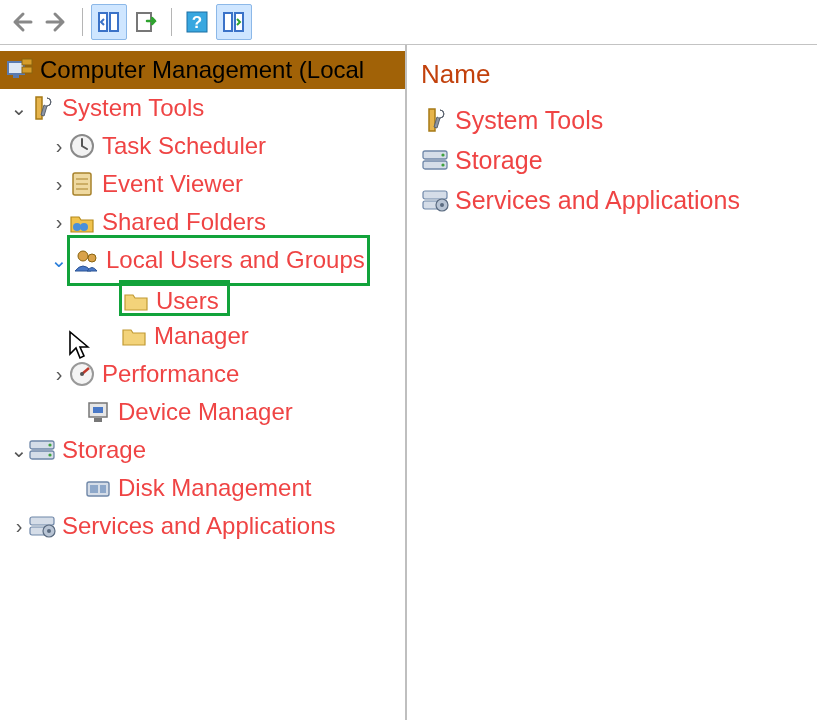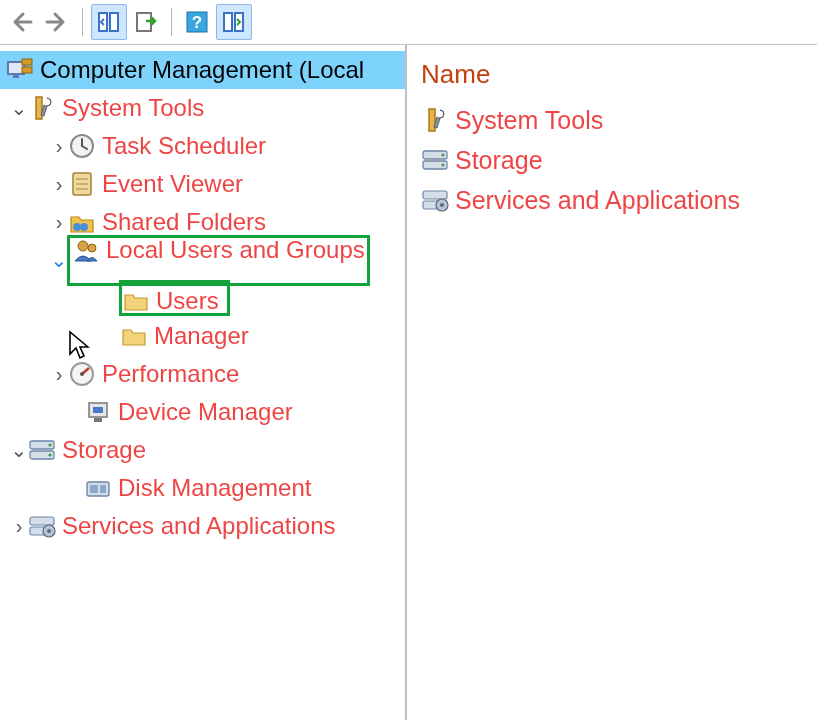--- a/index.html
+++ b/index.html
@@ -8,21 +8,21 @@
   .tb-btn.active{background:#cfe6ff;border:1px solid #8cb8e8}
   .tb-sep{width:1px;height:28px;background:#b5b5b5;margin:0 6px}
   .content{display:flex;height:calc(720px - 44px)}
   .tree{width:405px;border-right:2px solid #bfbfbf;overflow:hidden;padding-top:6px}
   .detail{flex:1;padding:10px 14px}
   .detail-hdr{font-size:26px;color:#c2410c;padding:4px 0 10px 0}
   .row{display:flex;align-items:center;height:38px;white-space:nowrap}
   .exp{width:18px;text-align:center;color:#555;font-size:20px;user-select:none}
   .ic{width:28px;height:28px;display:flex;align-items:center;justify-content:center;margin-right:6px}
   .lbl{font-size:24px;color:#ef4444}
-  .root-row{background:#7dd3fc}
+  .root-row{background:#a16207}
   .root-row .lbl{color:#000}
   .d-row{display:flex;align-items:center;height:40px}
   .d-row .lbl{font-size:25px}
   .hl1{outline:3px solid #12a33b;outline-offset:-2px}
   .hl2{outline:3px solid #12a33b;outline-offset:-2px}
   
   .pad0{padding-left:6px}.pad1{padding-left:10px}.pad2{padding-left:50px}.pad3{padding-left:84px}.pad4{padding-left:120px}
   
   svg{display:block}
   .cursor{position:absolute;left:68px;top:330px;pointer-events:none}
@@ -129,21 +129,21 @@
             <path d="M2 7 h8 l2 3 h12 v12 h-22 z" fill="#f0c34e" stroke="#b68a1a" stroke-width="1.2"></path>
             <circle cx="8" cy="17" r="4" fill="#4a90d9"></circle>
             <circle cx="15" cy="17" r="4" fill="#4a90d9"></circle>
           </svg>
       </span>
       <span class="lbl">Shared Folders</span>
     </div>
 
     <div class="row pad2" style="position:relative">
       <span class="exp" style="color:#2a7edb">⌄</span>
-      <span class="hl1" style="display:flex;align-items:flex-start;height:49px;padding:0 4px">
+      <span class="hl1" style="display:flex;align-items:center;height:49px;padding:0 4px">
         <span class="ic">
           <svg width="26" height="26">
               <circle cx="10" cy="9" r="5" fill="#d9a24a" stroke="#8a6410"></circle>
               <path d="M2 24 q8-10 16 0z" fill="#4a79c7" stroke="#2b5494"></path>
               <circle cx="19" cy="11" r="4" fill="#d9a24a" stroke="#8a6410"></circle>
               <path d="M14 24 q5-7 10 0z" fill="#4a79c7" stroke="#2b5494"></path>
             </svg>
         </span>
         <span class="lbl">Local Users and Groups</span>
       </span>

